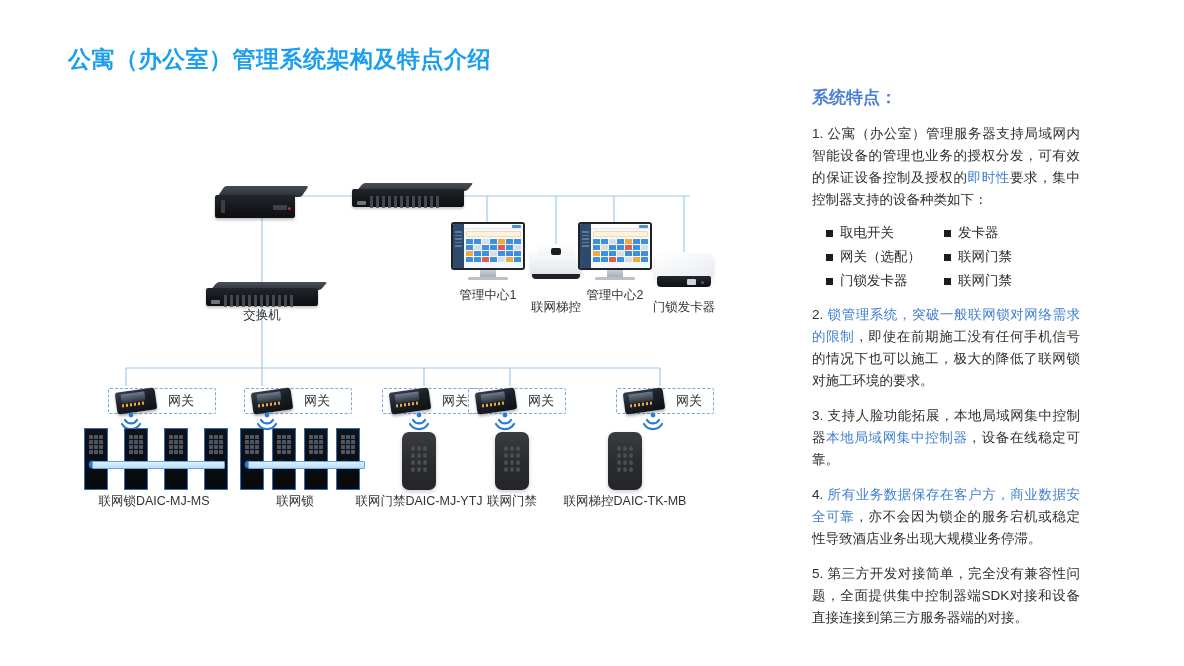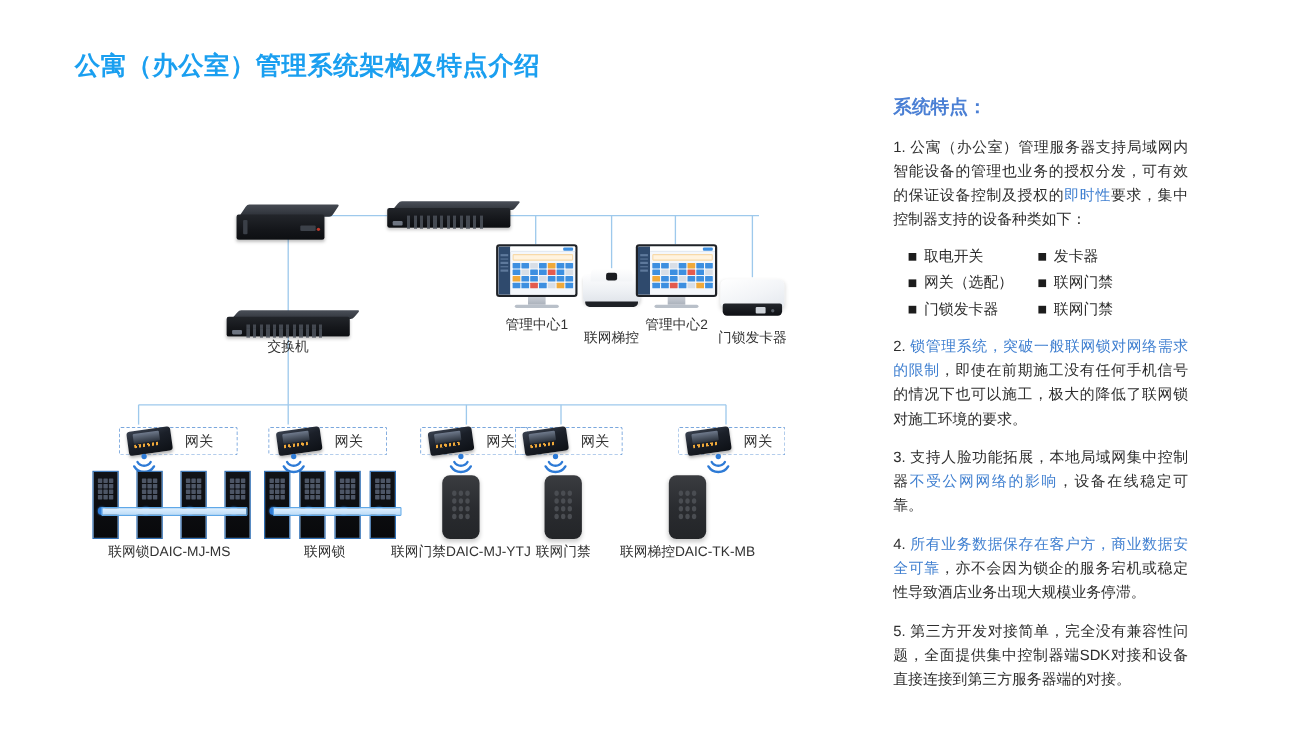--- a/index.html
+++ b/index.html
@@ -876,21 +876,21 @@
     <div class="b">联网门禁</div>
   </div>
 
   <div class="para">
     <span>2.</span>
     <span class="hl">锁管理系统，突破一般联网锁对网络需求的限制</span><span>，即使在前期施工没有任何手机信号的情况下也可以施工，极大的降低了联网锁对施工环境的要求。</span>
   </div>
 
   <div class="para">
     <span>3.</span>
-    <span>支持人脸功能拓展，本地局域网集中控制器</span><span class="hl">不受公网网络的影响</span><span>，设备在线稳定可靠。</span>
+    <span>支持人脸功能拓展，本地局域网集中控制器</span><span class="hl">本地局域网集中控制器</span><span>，设备在线稳定可靠。</span>
   </div>
 
   <div class="para">
     <span>4.</span>
     <span class="hl">所有业务数据保存在客户方，商业数据安全可靠</span><span>，亦不会因为锁企的服务宕机或稳定性导致酒店业务出现大规模业务停滞。</span>
   </div>
 
   <div class="para">
     <span>5.</span>
     <span>第三方开发对接简单，完全没有兼容性问题，全面提供集中控制器端SDK对接和设备直接连接到第三方服务器端的对接。</span>

